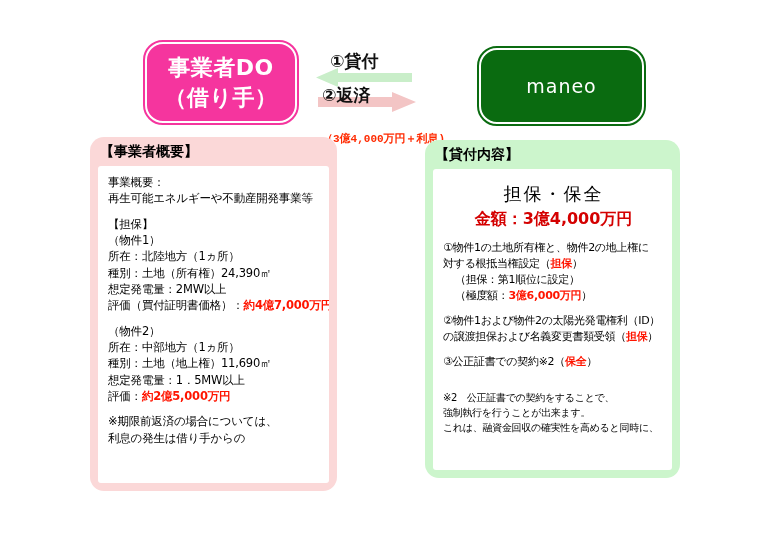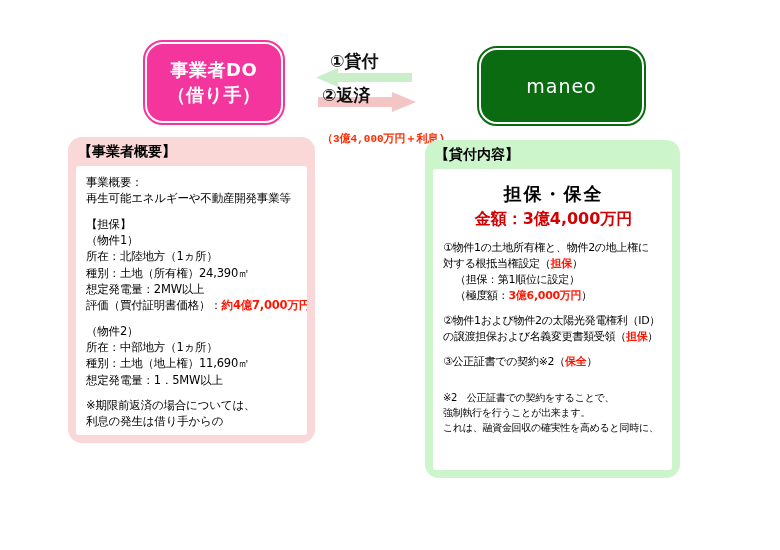--- a/index.html
+++ b/index.html
@@ -28,26 +28,26 @@
     align-items: center;
     justify-content: center;
     text-align: center;
     color: #ffffff;
     font-weight: bold;
     box-sizing: border-box;
   }
   #borrower-box {
     left: 145px;
     top: 42px;
-    width: 138px;
+    width: 152px;
     height: 81px;
     background: #f5359e;
     border: 2.5px solid #ffffff;
     outline: 2.5px solid #f5359e;
-    font-size: 18px;
+    font-size: 22px;
     line-height: 1.35;
     letter-spacing: 0.5px;
   }
   #maneo-box {
     left: 479px;
     top: 48px;
     width: 165px;
     height: 76px;
     background: #0a6b10;
     border: 2.5px solid #ffffff;
@@ -85,24 +85,24 @@
     font-family: Liberation Mono, monospace;
   }
 
   
   .panel {
     position: absolute;
     border-radius: 14px;
     box-sizing: border-box;
   }
   #panel-left {
-    left: 68px;
+    left: 90px;
     top: 137px;
     width: 247px;
-    height: 306px;
+    height: 354px;
     background: #fbd8d8;
     padding-left: 41px;
   }
   #panel-right {
     left: 425px;
     top: 140px;
     width: 255px;
     height: 338px;
     background: #ccf5cc;
   }
@@ -136,21 +136,21 @@
     white-space: nowrap;
     letter-spacing: -0.2px;
   }
   .spacer { height: 9px; }
   .red { color: #ff1500; font-weight: bold; }
 
   
   .headline {
     text-align: center;
     font-size: 18px;
-    font-weight: bold;
+    font-weight: normal;
     color: #000000;
     margin: 5px 0 3px 0;
     letter-spacing: 2px;
   }
   .amount {
     text-align: center;
     font-size: 16px;
     font-weight: bold;
     color: #d40000;
     margin-bottom: 10px;
@@ -213,20 +213,21 @@
         <div class="body-line"><span>（物件1）</span></div>
         <div class="body-line"><span>所在：北陸地方（1ヵ所）</span></div>
         <div class="body-line"><span>種別：土地（所有権）24,390㎡</span></div>
         <div class="body-line"><span>想定発電量：2MW以上</span></div>
         <div class="body-line"><span>評価（買付証明書価格）：</span><span class="red">約4億7,000万円</span></div>
         <div class="spacer"></div>
         <div class="body-line"><span>（物件2）</span></div>
         <div class="body-line"><span>所在：中部地方（1ヵ所）</span></div>
         <div class="body-line"><span>種別：土地（地上権）11,690㎡</span></div>
         <div class="body-line"><span>想定発電量：1．5MW以上</span></div>
+        <div class="body-line"><span>評価：</span><span class="red">約2億5,000万円</span></div>
         <div class="spacer"></div>
         <div class="body-line"><span>※期限前返済の場合については、</span></div>
         <div class="body-line"><span>利息の発生は借り手からの</span></div>
       </div>
   </div>
 
   <div id="panel-right" class="panel">
     <div class="panel-title">【貸付内容】</div>
     <div class="panel-card">
       <div class="headline">担保・保全</div>

